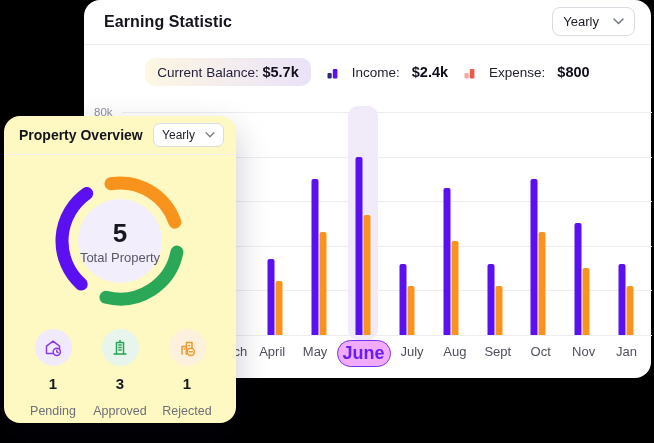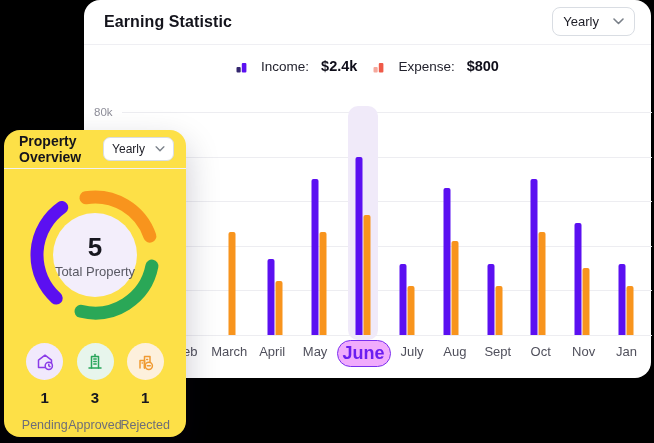--- a/index.html
+++ b/index.html
@@ -35,22 +35,22 @@
   .bars { position:absolute; bottom:0; left:50%; transform:translateX(-50%);
     display:flex; align-items:flex-end; gap:1px; height:100%; }
   .bar { width:7px; border-radius:2px 2px 0 0; }
   .months { position:absolute; left:38px; top:344px; width:526px; display:flex; }
   .month { flex:1 1 0; text-align:center; font-size:13px; color:#50505c; }
   .month-pill { display:inline-block; border:1.5px solid #7b2ff0; color:#6a1df0;
     background:#f0abfc; border-radius:999px; padding:2px 5px; margin-top:-4px;
     font-size:18px; font-weight:600; cursor:pointer; }
 
   
-  .property-card { position:absolute; left:4px; top:130px; width:182px; height:307px;
-    background:#fde047; border-radius:16px; box-shadow:0 14px 34px rgba(15,10,45,.22); }
+  .property-card { position:absolute; left:4px; top:116px; width:232px; height:307px;
+    background:#fef9c3; border-radius:16px; box-shadow:0 14px 34px rgba(15,10,45,.22); }
   .pc-header { display:flex; align-items:center; justify-content:space-between;
     padding:8px 12px 8px 15px; height:39px; border-bottom:1px solid #f0f0f4; }
   .pc-title { font-size:14px; font-weight:700; color:#14141c; }
   .donut-wrap { position:relative; width:150px; height:150px; margin:11px auto 0; }
   .donut-center { position:absolute; inset:0; display:flex; flex-direction:column;
     align-items:center; justify-content:center; gap:1px; pointer-events:none; }
   .donut-total { font-size:26px; font-weight:700; color:#17171f; }
   .donut-sub { font-size:13px; color:#585862; }
   .stats-row { display:flex; justify-content:space-between; padding:13px 16px 0; }
   .stat { display:flex; flex-direction:column; align-items:center; width:33%; }
@@ -73,20 +73,24 @@
         <span>Yearly</span>
         <span>
           <svg class="chev" width="11" height="7" viewBox="0 0 11 7">
               <path d="M1 1l4.5 4.5L10 1" fill="none" stroke="#7a8089" stroke-width="1.6" stroke-linecap="round" stroke-linejoin="round"></path>
             </svg>
         </span>
       </button>
     </div>
 
     <div class="legend-row">
+      <div class="balance-pill">
+        <span>Current Balance:</span>
+        <b>$5.7k</b>
+      </div>
       <div class="legend-item">
         <span>
             <svg width="13" height="13" viewBox="0 0 13 13" style="display:block">
               <rect x="0.5" y="7" width="4.2" height="5.5" rx="1" fill="#34276f"></rect>
               <rect x="5.8" y="3" width="4.6" height="9.5" rx="1" fill="#5b10f1"></rect>
             </svg>
           </span>
         <span>Income:</span>
         <b>$2.4k</b>
       </div>

